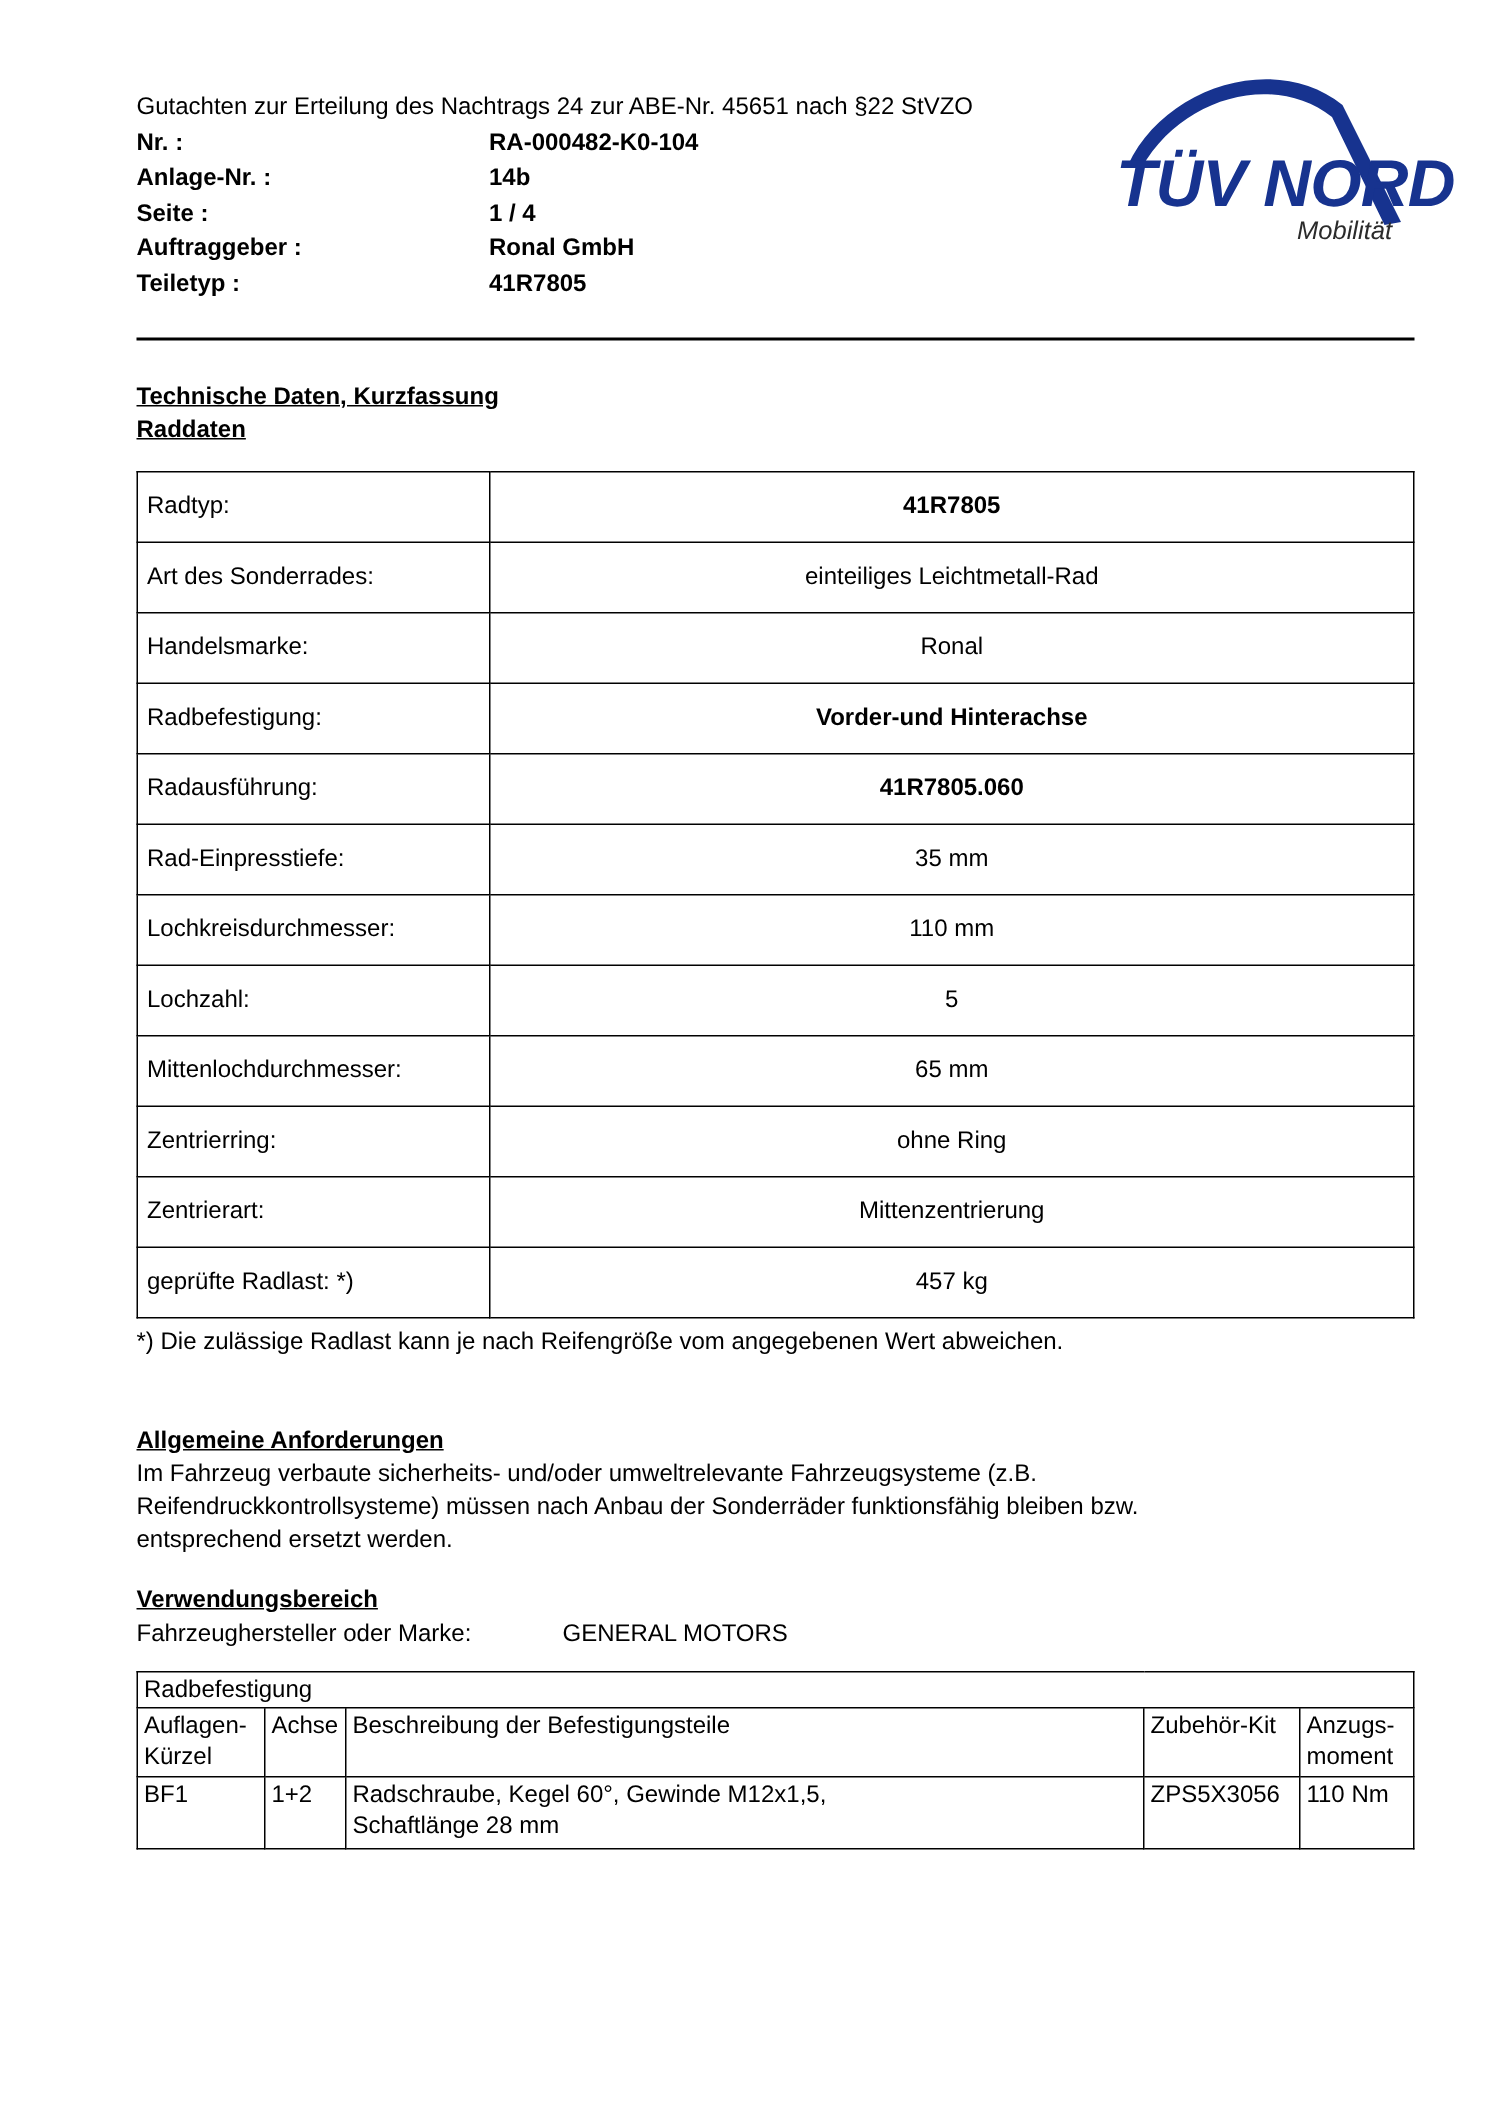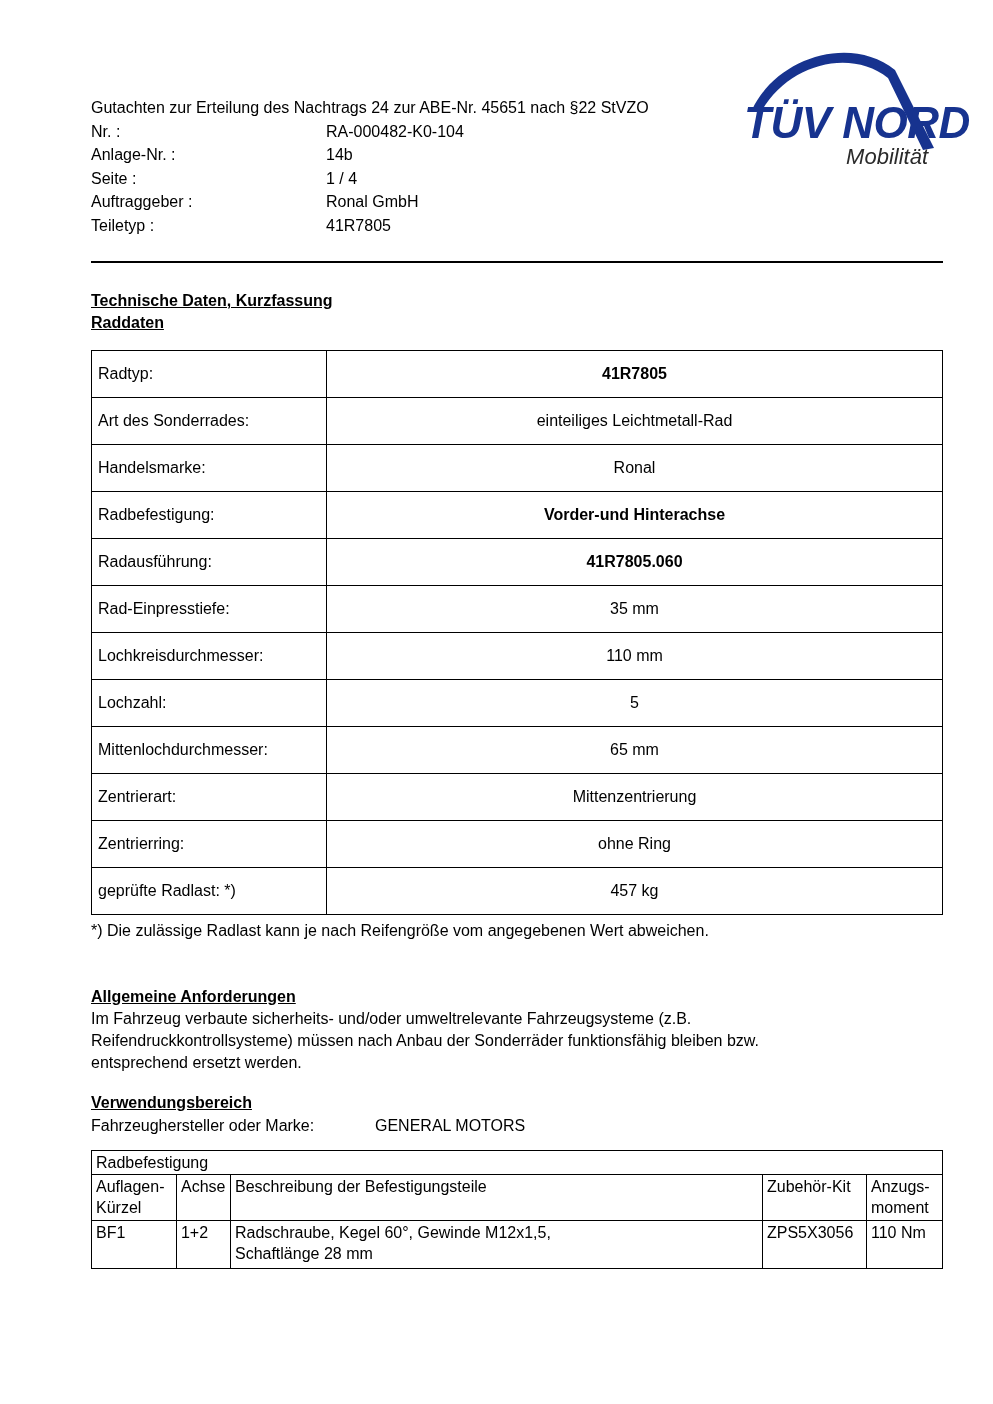--- a/index.html
+++ b/index.html
@@ -2,39 +2,39 @@
 <html><head>
 <meta charset="utf-8">
 <style>
   * { margin:0; padding:0; box-sizing:border-box; }
   html,body { background:#fff; }
   body {
     width:993px; height:1404px; position:relative;
     font-family:"Liberation Sans", sans-serif;
     font-size:16px; color:#000; overflow:hidden;
   }
-  .content { position:absolute; left:91px; top:60px; width:852px;margin-top:36px; }
+  .content { position:absolute; left:91px; top:60px; width:852px; }
 
   
   .doc-title { line-height:23.5px; white-space:nowrap; }
-  .field-row { display:flex; line-height:23.5px; }
+  .field-row { display:flex; line-height:23.5px;font-weight:bold; }
   .field-row .lbl { width:235px; flex:0 0 235px; }
   .rule { margin-top:24px; height:2px; background:#000; }
 
   
   .logo { position:absolute; left:738px; top:38px; width:218px; height:135px; }
   .logo svg { position:absolute; left:0; top:0; }
   .logo .brand {
     position:absolute; left:6px; top:60px;
     font-size:44px; font-weight:bold; font-style:italic;
     color:#17338f; letter-spacing:-0.5px; white-space:nowrap;text-align:center;
   }
   .logo .subtitle {
     position:absolute; right:28px; top:106px;
-    font-size:22px; font-style:italic; color:#2b2b2b;
+    font-size:17px; font-style:italic; color:#2b2b2b;
   }
 
   .h { font-weight:bold; text-decoration:underline; line-height:22px; }
   .h1 { margin-top:27px; }
 
   
   table { border-collapse:collapse; width:852px; }
   td { border:1px solid #000; padding:14px 6px; }
   .rad { margin-top:16px; }
   .rad td { height:31px; vertical-align:middle; }
@@ -132,26 +132,26 @@
       </tr>
       <tr>
         <td class="lblcell">Lochzahl:</td>
         <td class="valcell">5</td>
       </tr>
       <tr>
         <td class="lblcell">Mittenlochdurchmesser:</td>
         <td class="valcell">65 mm</td>
       </tr>
       <tr>
+        <td class="lblcell">Zentrierring:</td>
+        <td class="valcell">ohne Ring</td>
+      </tr>
+      <tr>
         <td class="lblcell">Zentrierart:</td>
         <td class="valcell">Mittenzentrierung</td>
-      </tr>
-      <tr>
-        <td class="lblcell">Zentrierring:</td>
-        <td class="valcell">ohne Ring</td>
       </tr>
       <tr>
         <td class="lblcell">geprüfte Radlast: *)</td>
         <td class="valcell">457 kg</td>
       </tr>
     </tbody>
   </table>
 
   <div class="footnote">*) Die zulässige Radlast kann je nach Reifengröße vom angegebenen Wert abweichen.</div>
 

